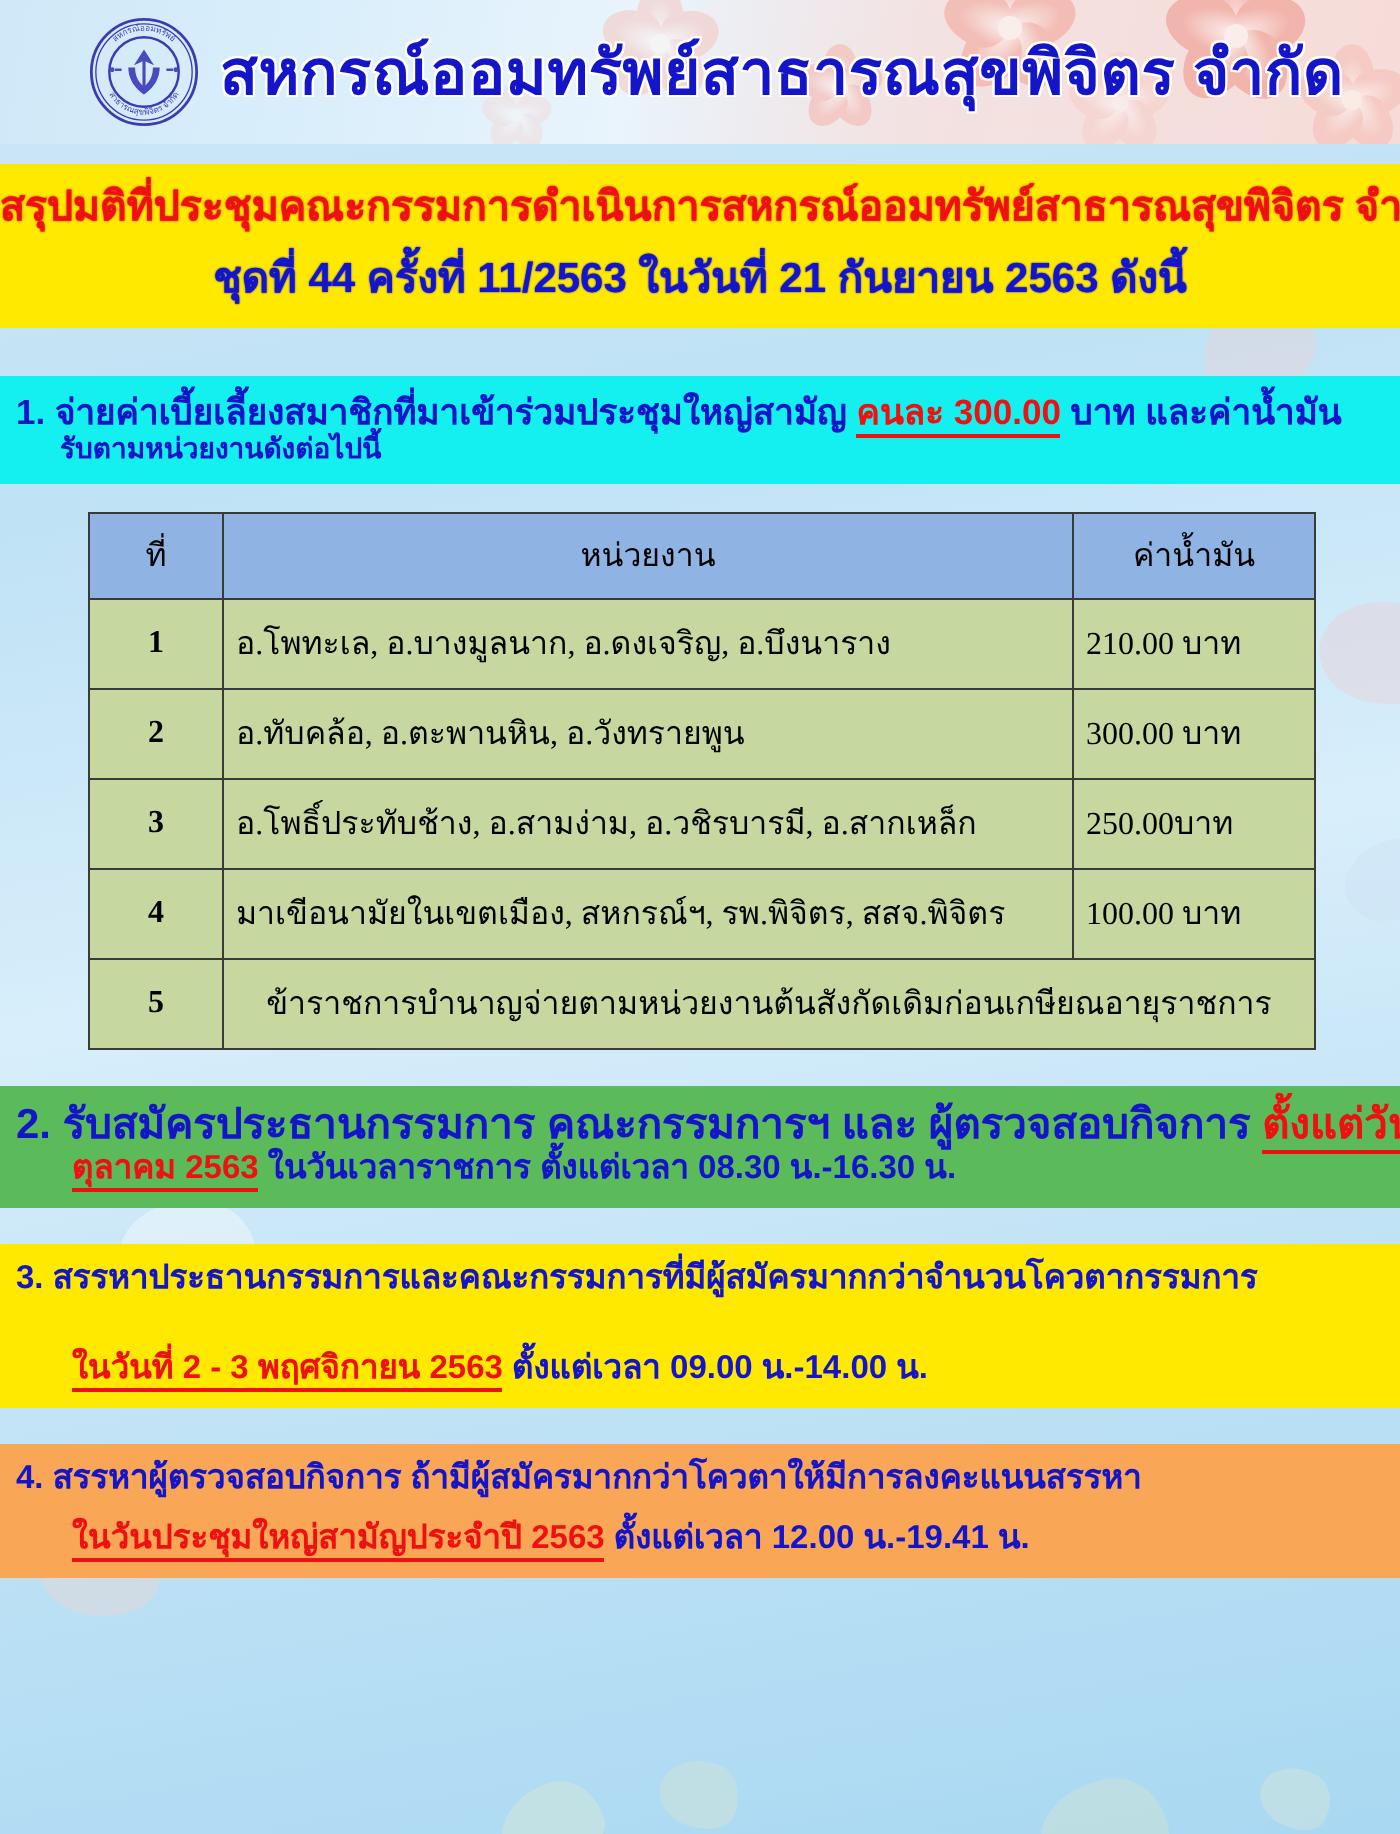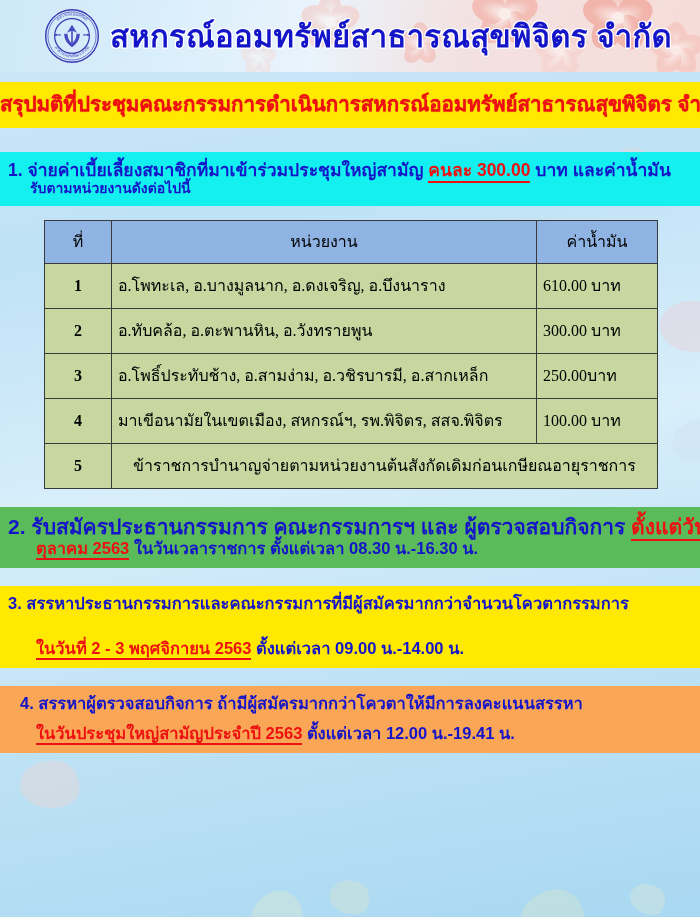--- a/index.html
+++ b/index.html
@@ -179,21 +179,21 @@
   #item3-band .band-line { padding-left: 8px; }
   #item3-line-1 { font-size: 16.5px; }
   #item3-line-2 { font-size: 16.5px; margin-top: 26px; padding-left: 36px !important; }
 
   
   #item4-band {
     background: #f9a656;
     padding: 8px 0 10px 0;
     margin-top: 18px;
   }
-  #item4-band .band-line { padding-left: 20px; }
+  #item4-band .band-line { padding-left: 8px; }
   #item4-line-1 { font-size: 16.5px; }
   #item4-line-2 { font-size: 16.5px; margin-top: 11px; padding-left: 36px !important; }
 </style>
 </head>
 <body>
 
 <div id="bg-deco">
     <div class="petal" style="left: 250px; top: 892px; width: 52px; height: 42px; background: rgb(230, 237, 201); transform: rotate(-18deg);"></div>
     <div class="petal" style="left: 330px; top: 880px; width: 40px; height: 34px; background: rgb(223, 232, 200); transform: rotate(22deg);"></div>
     <div class="petal" style="left: 520px; top: 890px; width: 64px; height: 50px; background: rgb(221, 232, 198); transform: rotate(-8deg);"></div>
@@ -289,20 +289,21 @@
       <path id="seal-top-arc" d="M13 50 A37 37 0 0 1 87 50" fill="none"></path>
       <path id="seal-bot-arc" d="M14 52 A36 36 0 0 0 86 52" fill="none"></path>
     </defs>
   </svg>
 
   <div id="header-title">สหกรณ์ออมทรัพย์สาธารณสุขพิจิตร จำกัด</div>
 </div>
 
 <div class="band" id="title-band">
   <div class="band-line" id="title-line-1">สรุปมติที่ประชุมคณะกรรมการดำเนินการสหกรณ์ออมทรัพย์สาธารณสุขพิจิตร จำกัด</div>
+  <div class="band-line" id="title-line-2">ชุดที่ 44 ครั้งที่ 11/2563 ในวันที่ 21 กันยายน 2563 ดังนี้</div>
 </div>
 
 <div class="band" id="item1-band">
   <div class="band-line" id="item1-line-1">
     <span class="blue-txt">1. จ่ายค่าเบี้ยเลี้ยงสมาชิกที่มาเข้าร่วมประชุมใหญ่สามัญ </span><span class="red-underline">คนละ 300.00</span><span class="blue-txt"> บาท และค่าน้ำมัน</span>
   </div>
   <div class="band-line blue-txt" id="item1-line-2">รับตามหน่วยงานดังต่อไปนี้</div>
 </div>
 
 <div id="agency-table-wrap">
@@ -311,21 +312,21 @@
       <tr>
         <th class="col-no">ที่</th>
         <th class="col-unit">หน่วยงาน</th>
         <th class="col-fee">ค่าน้ำมัน</th>
       </tr>
     </thead>
     <tbody id="agency-table-body">
         <tr>
           <td class="col-no">1</td>
           <td class="col-unit">อ.โพทะเล, อ.บางมูลนาก, อ.ดงเจริญ, อ.บึงนาราง</td>
-          <td class="col-fee">610.00 บาท</td>
+          <td class="col-fee">210.00 บาท</td>
         </tr>
         <tr>
           <td class="col-no">2</td>
           <td class="col-unit">อ.ทับคล้อ, อ.ตะพานหิน, อ.วังทรายพูน</td>
           <td class="col-fee">300.00 บาท</td>
         </tr>
         <tr>
           <td class="col-no">3</td>
           <td class="col-unit">อ.โพธิ์ประทับช้าง, อ.สามง่าม, อ.วชิรบารมี, อ.สากเหล็ก</td>
           <td class="col-fee">250.00บาท</td>

